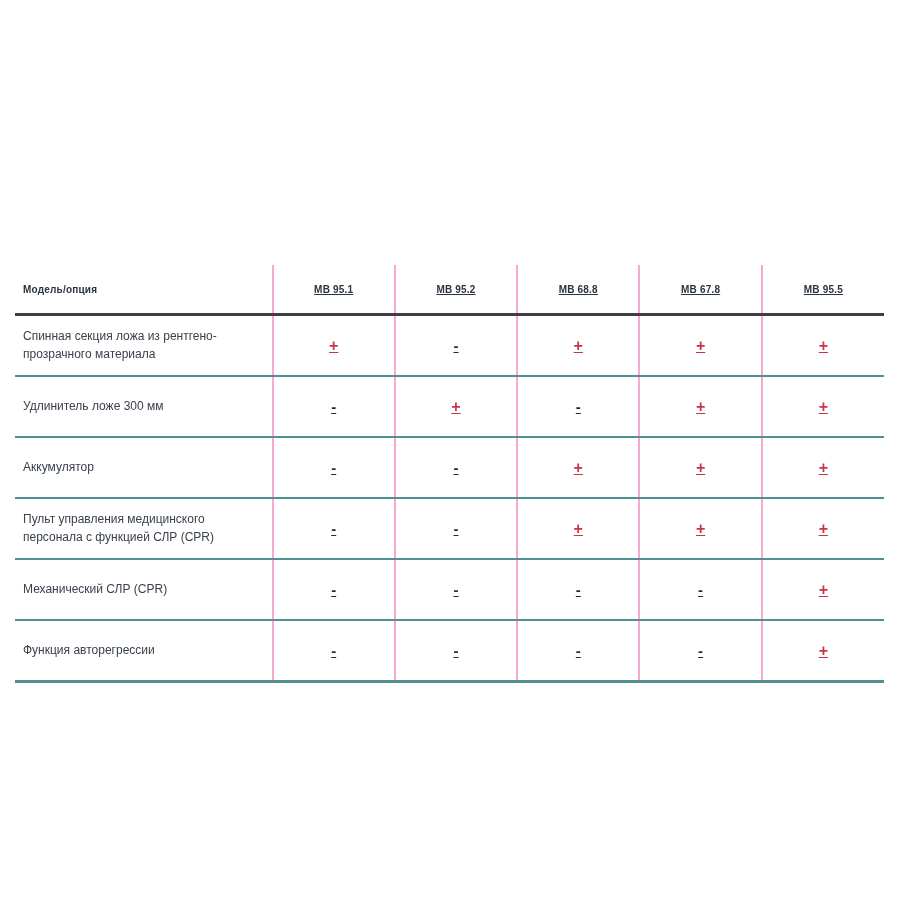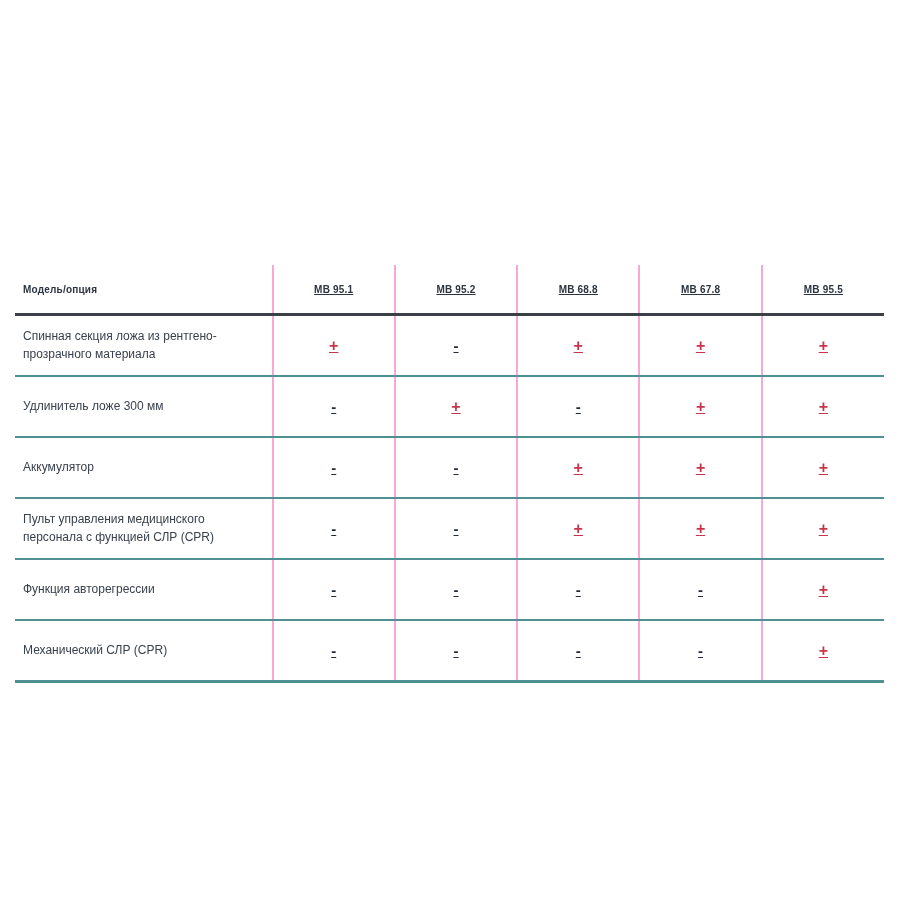--- a/index.html
+++ b/index.html
@@ -127,29 +127,29 @@
       </tr>
       <tr>
         <td class="row-label">Пульт управления медицинского персонала с функцией СЛР (CPR)</td>
         <td class="val minus">-</td>
         <td class="val minus">-</td>
         <td class="val plus">+</td>
         <td class="val plus">+</td>
         <td class="val plus">+</td>
       </tr>
       <tr>
-        <td class="row-label">Функция авторегрессии</td>
+        <td class="row-label">Механический СЛР (CPR)</td>
         <td class="val minus">-</td>
         <td class="val minus">-</td>
         <td class="val minus">-</td>
         <td class="val minus">-</td>
         <td class="val plus">+</td>
       </tr>
       <tr>
-        <td class="row-label">Механический СЛР (CPR)</td>
+        <td class="row-label">Функция авторегрессии</td>
         <td class="val minus">-</td>
         <td class="val minus">-</td>
         <td class="val minus">-</td>
         <td class="val minus">-</td>
         <td class="val plus">+</td>
       </tr>
     </tbody>
   </table>
 </div>
 

